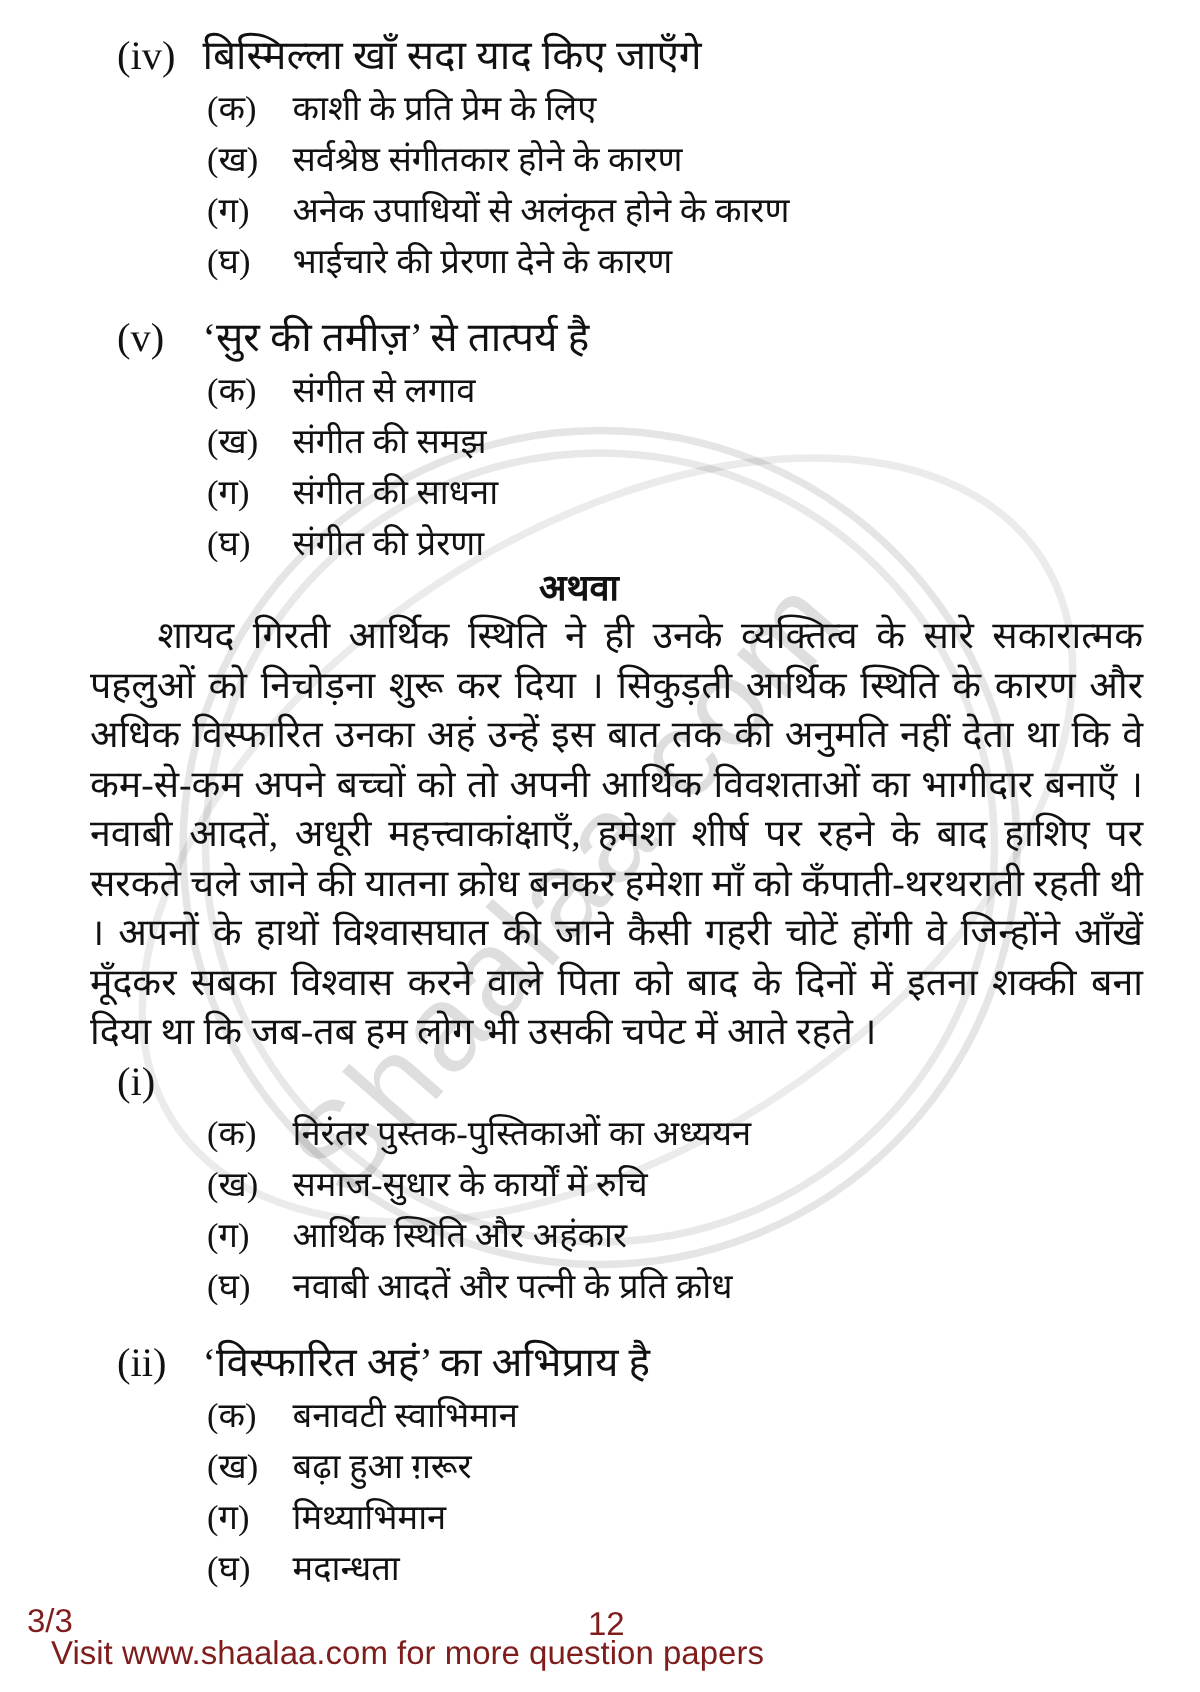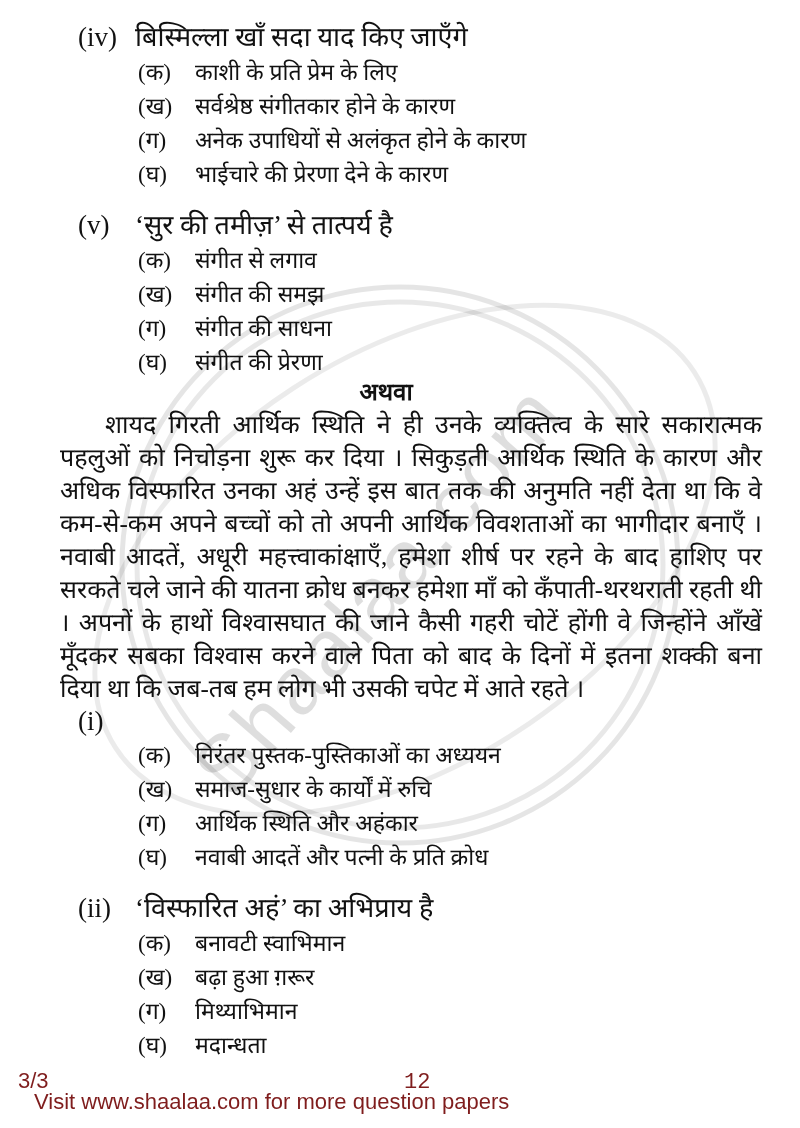--- a/index.html
+++ b/index.html
@@ -61,21 +61,21 @@
     text-indent:45px;
   }
   .footer-text{
     position:absolute;
     font-family:"Liberation Sans","DejaVu Sans",sans-serif;
     font-size:22px;
     color:#7f1d1d;
     white-space:nowrap;
   }
   .f-pageind{left:18px;top:1068px;}
-  .f-pagenum{left:404px;top:1070px;font-family:Liberation Mono, monospace;}
+  .f-pagenum{left:392px;top:1070px;}
   .f-visit{left:18px;top:1089px;margin-left:16px;}
 </style>
 </head>
 <body>
 
 <div class="page">
 
   <svg class="watermark" viewBox="0 0 800 1128">
     <circle cx="400" cy="565" r="278" fill="none" stroke="rgba(0,0,0,0.10)" stroke-width="5"></circle>
     <circle cx="400" cy="565" r="263" fill="none" stroke="rgba(0,0,0,0.09)" stroke-width="5"></circle>

